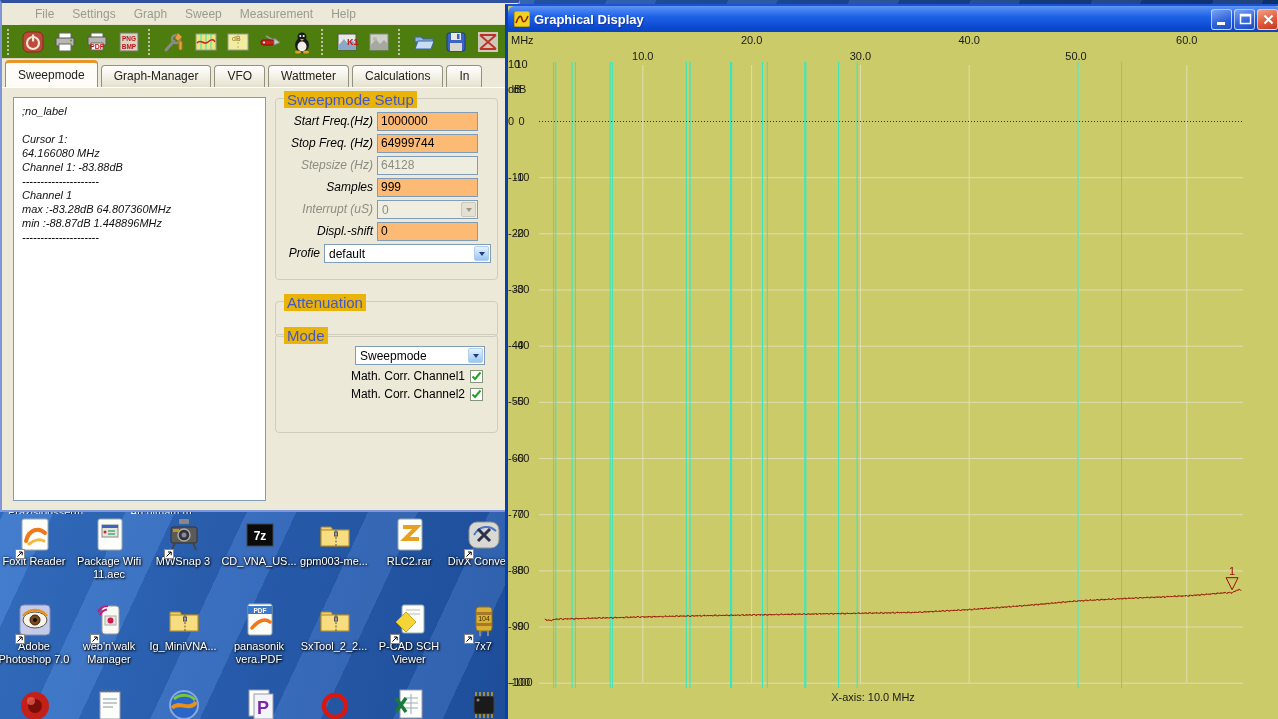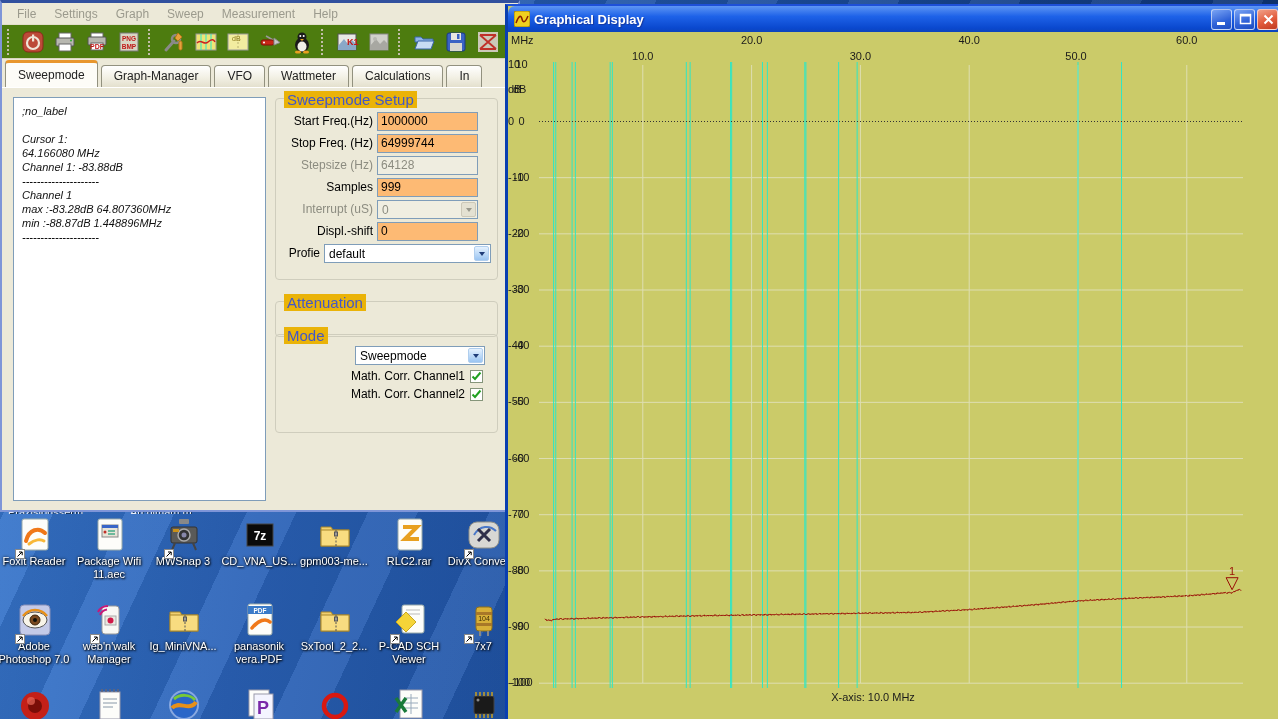--- a/index.html
+++ b/index.html
@@ -21,21 +21,21 @@
   
   .titlebar { display:flex; align-items:center; height:26px; padding:0 4px;
     border-radius:7px 7px 0 0; color:#fff; font-weight:bold; font-size:13px;
     text-shadow:1px 1px 1px #16389E; }
   .appicon { width:16px; height:16px; margin:0 4px 0 2px; flex:0 0 16px; }
   
   .mwin { position:absolute; left:0; top:0; width:520px; height:512px; z-index:2;
     background:#ECE9D8; border:2px solid #7E95D8; border-top:3px solid #31509E; }
   .mwin .titlebar { background:linear-gradient(180deg,#8CA4E4 0%,#5C7CD4 45%,#4868C6 100%); }
   .menu-bar { display:flex; height:22px; align-items:center; background:#ECE9D8; padding-left:6px;
-    border-bottom:1px solid #E2DECB; }
+    border-bottom:1px solid #E2DECB;margin-left:18px; }
   .menu-item { padding:2px 9px; font-size:12px; color:#9B9A8D; }
   .toolbar { display:flex; align-items:center; height:34px; background:#4d7c0f;
     border-bottom:1px solid #D9D5C1; padding-left:2px; }
   .tb-sep { width:7px; height:26px; margin:0 3px; border-left:2px dotted #C2BEA9; }
   .tool { width:30px; height:30px; border:1px solid transparent; background:transparent;
     padding:2px; margin:0 1px; cursor:pointer; }
   .tool svg { display:block; }
   .tab-bar { display:flex; align-items:flex-end; height:28px; background:#ECE9D8; padding-left:3px; }
   .tab { background:linear-gradient(#FFFFFF,#F2F0E4 55%,#E4E0CE); border:1px solid #92917F;
     border-bottom:none; border-radius:4px 4px 0 0; padding:3px 12px 3px; margin-right:3px;
@@ -47,21 +47,21 @@
     background:#fff; border:1px solid #7F9DB9; padding:6px 8px; font-size:11px;
     line-height:14px; color:#111; overflow:hidden;font-style:italic; }
   .group { position:absolute; border:1px solid #CFCDBD; border-radius:4px; }
   .gtitle { position:absolute; top:-8px; left:8px; background:#eab308; padding:0 3px;
     color:#4257C8; font-size:15px; }
   #setup-group { left:273px; top:10px; width:223px; height:182px; padding-top:11px; }
   #att-group   { left:273px; top:213px; width:223px; height:36px; }
   #mode-group  { left:273px; top:246px; width:223px; height:99px; padding-top:9px; }
   .frow { display:flex; align-items:center; margin:1px 6px 2px 2px; height:20px; }
   .flabel { flex:0 0 99px; text-align:right; padding-right:4px; font-size:12px; color:#000;
-    white-space:nowrap; overflow:hidden; }
+    white-space:nowrap; overflow:hidden;font-style:italic; }
   .flabel.dis { color:#8C8C80; }
   .frow.wide .flabel { flex:0 0 46px; }
   .finput { width:101px; height:19px; border:1px solid #7F9DB9; background:#fdba74;
     font:12px "Liberation Sans", sans-serif; padding:0 3px; color:#000; }
   .finput.dis { background:#EFEDE0; color:#8C8C80; }
   .combo { position:relative; width:101px; height:19px; border:1px solid #7F9DB9;
     background:#fff; font-size:12px; cursor:pointer; }
   .frow.wide .combo { flex:1; }
   .cval { position:absolute; left:4px; top:2px; white-space:nowrap; }
   .abtn { position:absolute; top:1px; right:1px; bottom:1px; width:15px;

